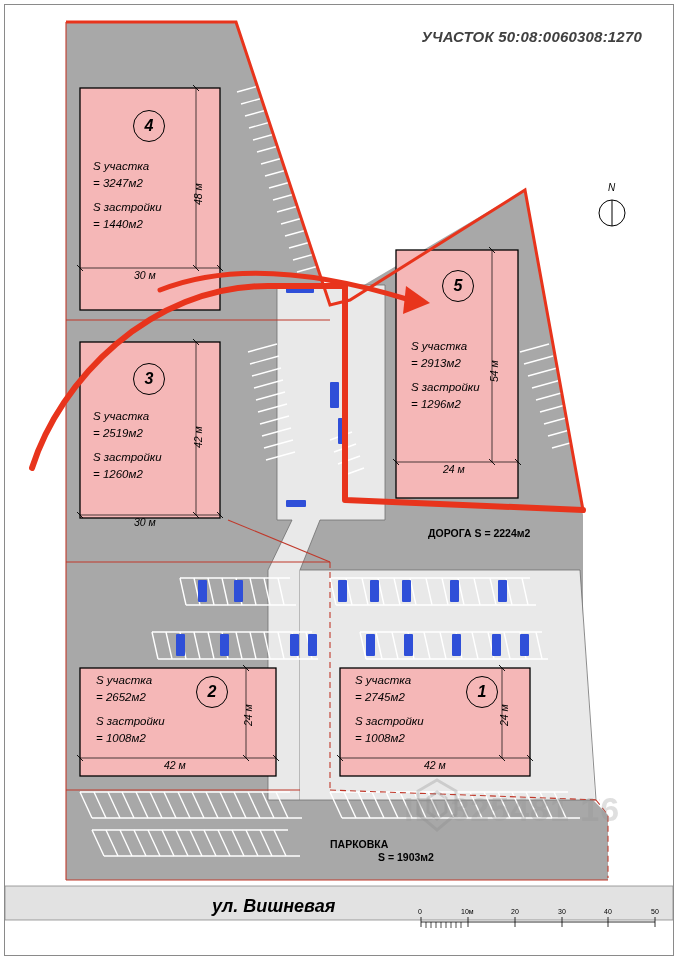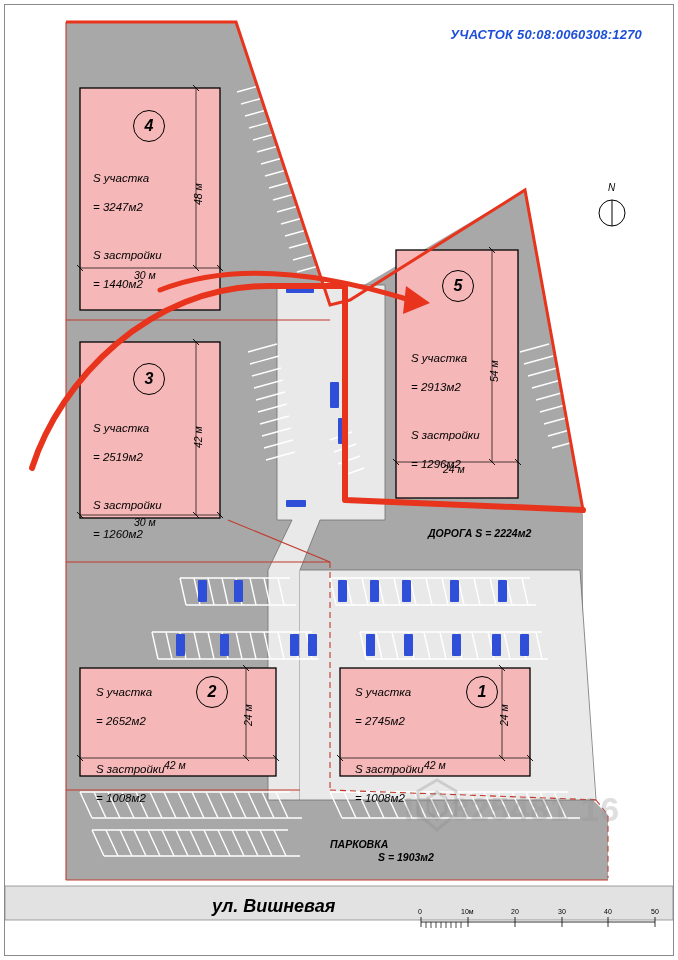--- a/index.html
+++ b/index.html
@@ -33,35 +33,35 @@
     width: 678px;
     height: 960px;
   }
   .title-block {
     position: absolute;
     right: 36px;
     top: 26px;
     text-align: right;
     font-style: italic;
     font-weight: bold;
-    font-size: 13px;
-    color: #1d4ed8;
+    font-size: 15px;
+    color: #404040;
     line-height: 1.45;
     letter-spacing: 0.2px;
     white-space: nowrap;
   }
   .lot-label {
     position: absolute;
     font-style: italic;
     font-size: 11.5px;
     color: #000;
     line-height: 1.45;
     white-space: nowrap;
   }
-  .lot-label .sline { display: block; margin-top: 12px; }
+  .lot-label .sline { display: block; }
   .lot-num {
     position: absolute;
     width: 30px;
     height: 30px;
     border: 1.2px solid #000;
     border-radius: 50%;
     font-style: italic;
     font-weight: bold;
     font-size: 16px;
     display: flex;
@@ -75,21 +75,20 @@
     font-size: 10.5px;
     color: #000;
     white-space: nowrap;
   }
   .dim.vert {
     transform: rotate(-90deg);
     transform-origin: left top;
   }
   .road-label {
     position: absolute;
-    font-style: italic;
     font-weight: bold;
     font-size: 10.5px;
     color: #000;
     white-space: nowrap;
   }
   .street-label {
     position: absolute;
     font-style: italic;
     font-weight: bold;
     font-size: 18px;

